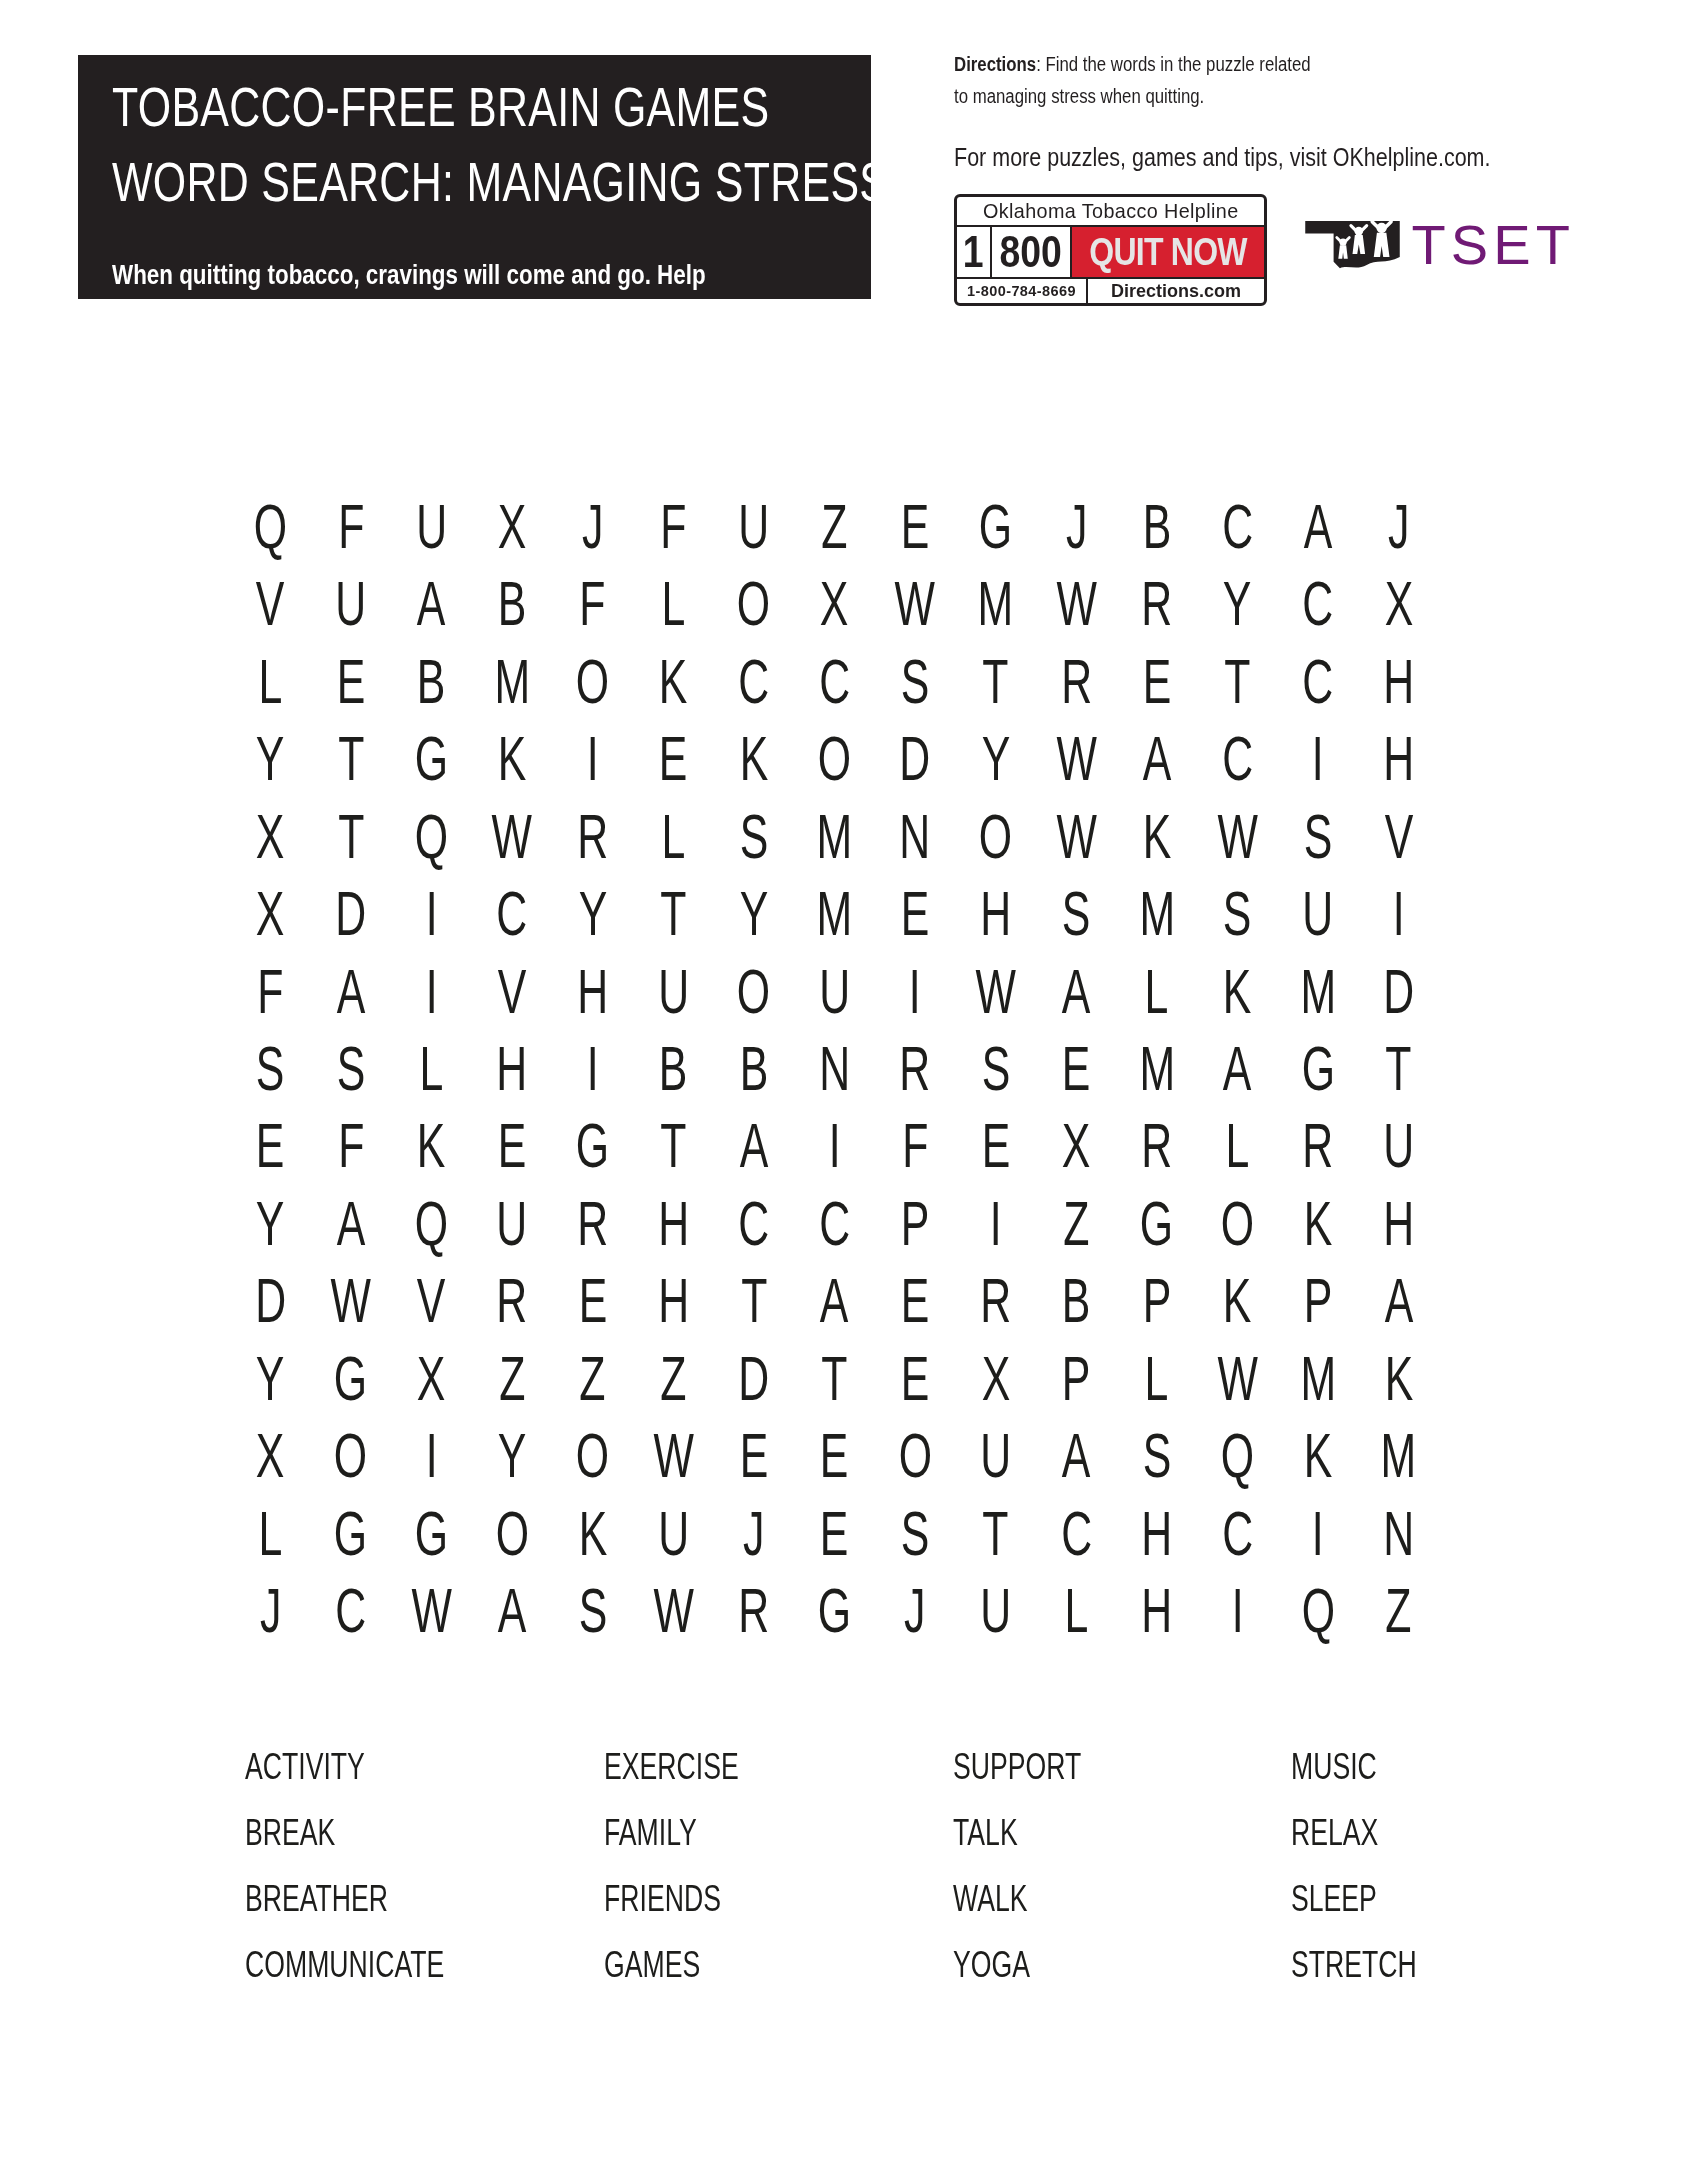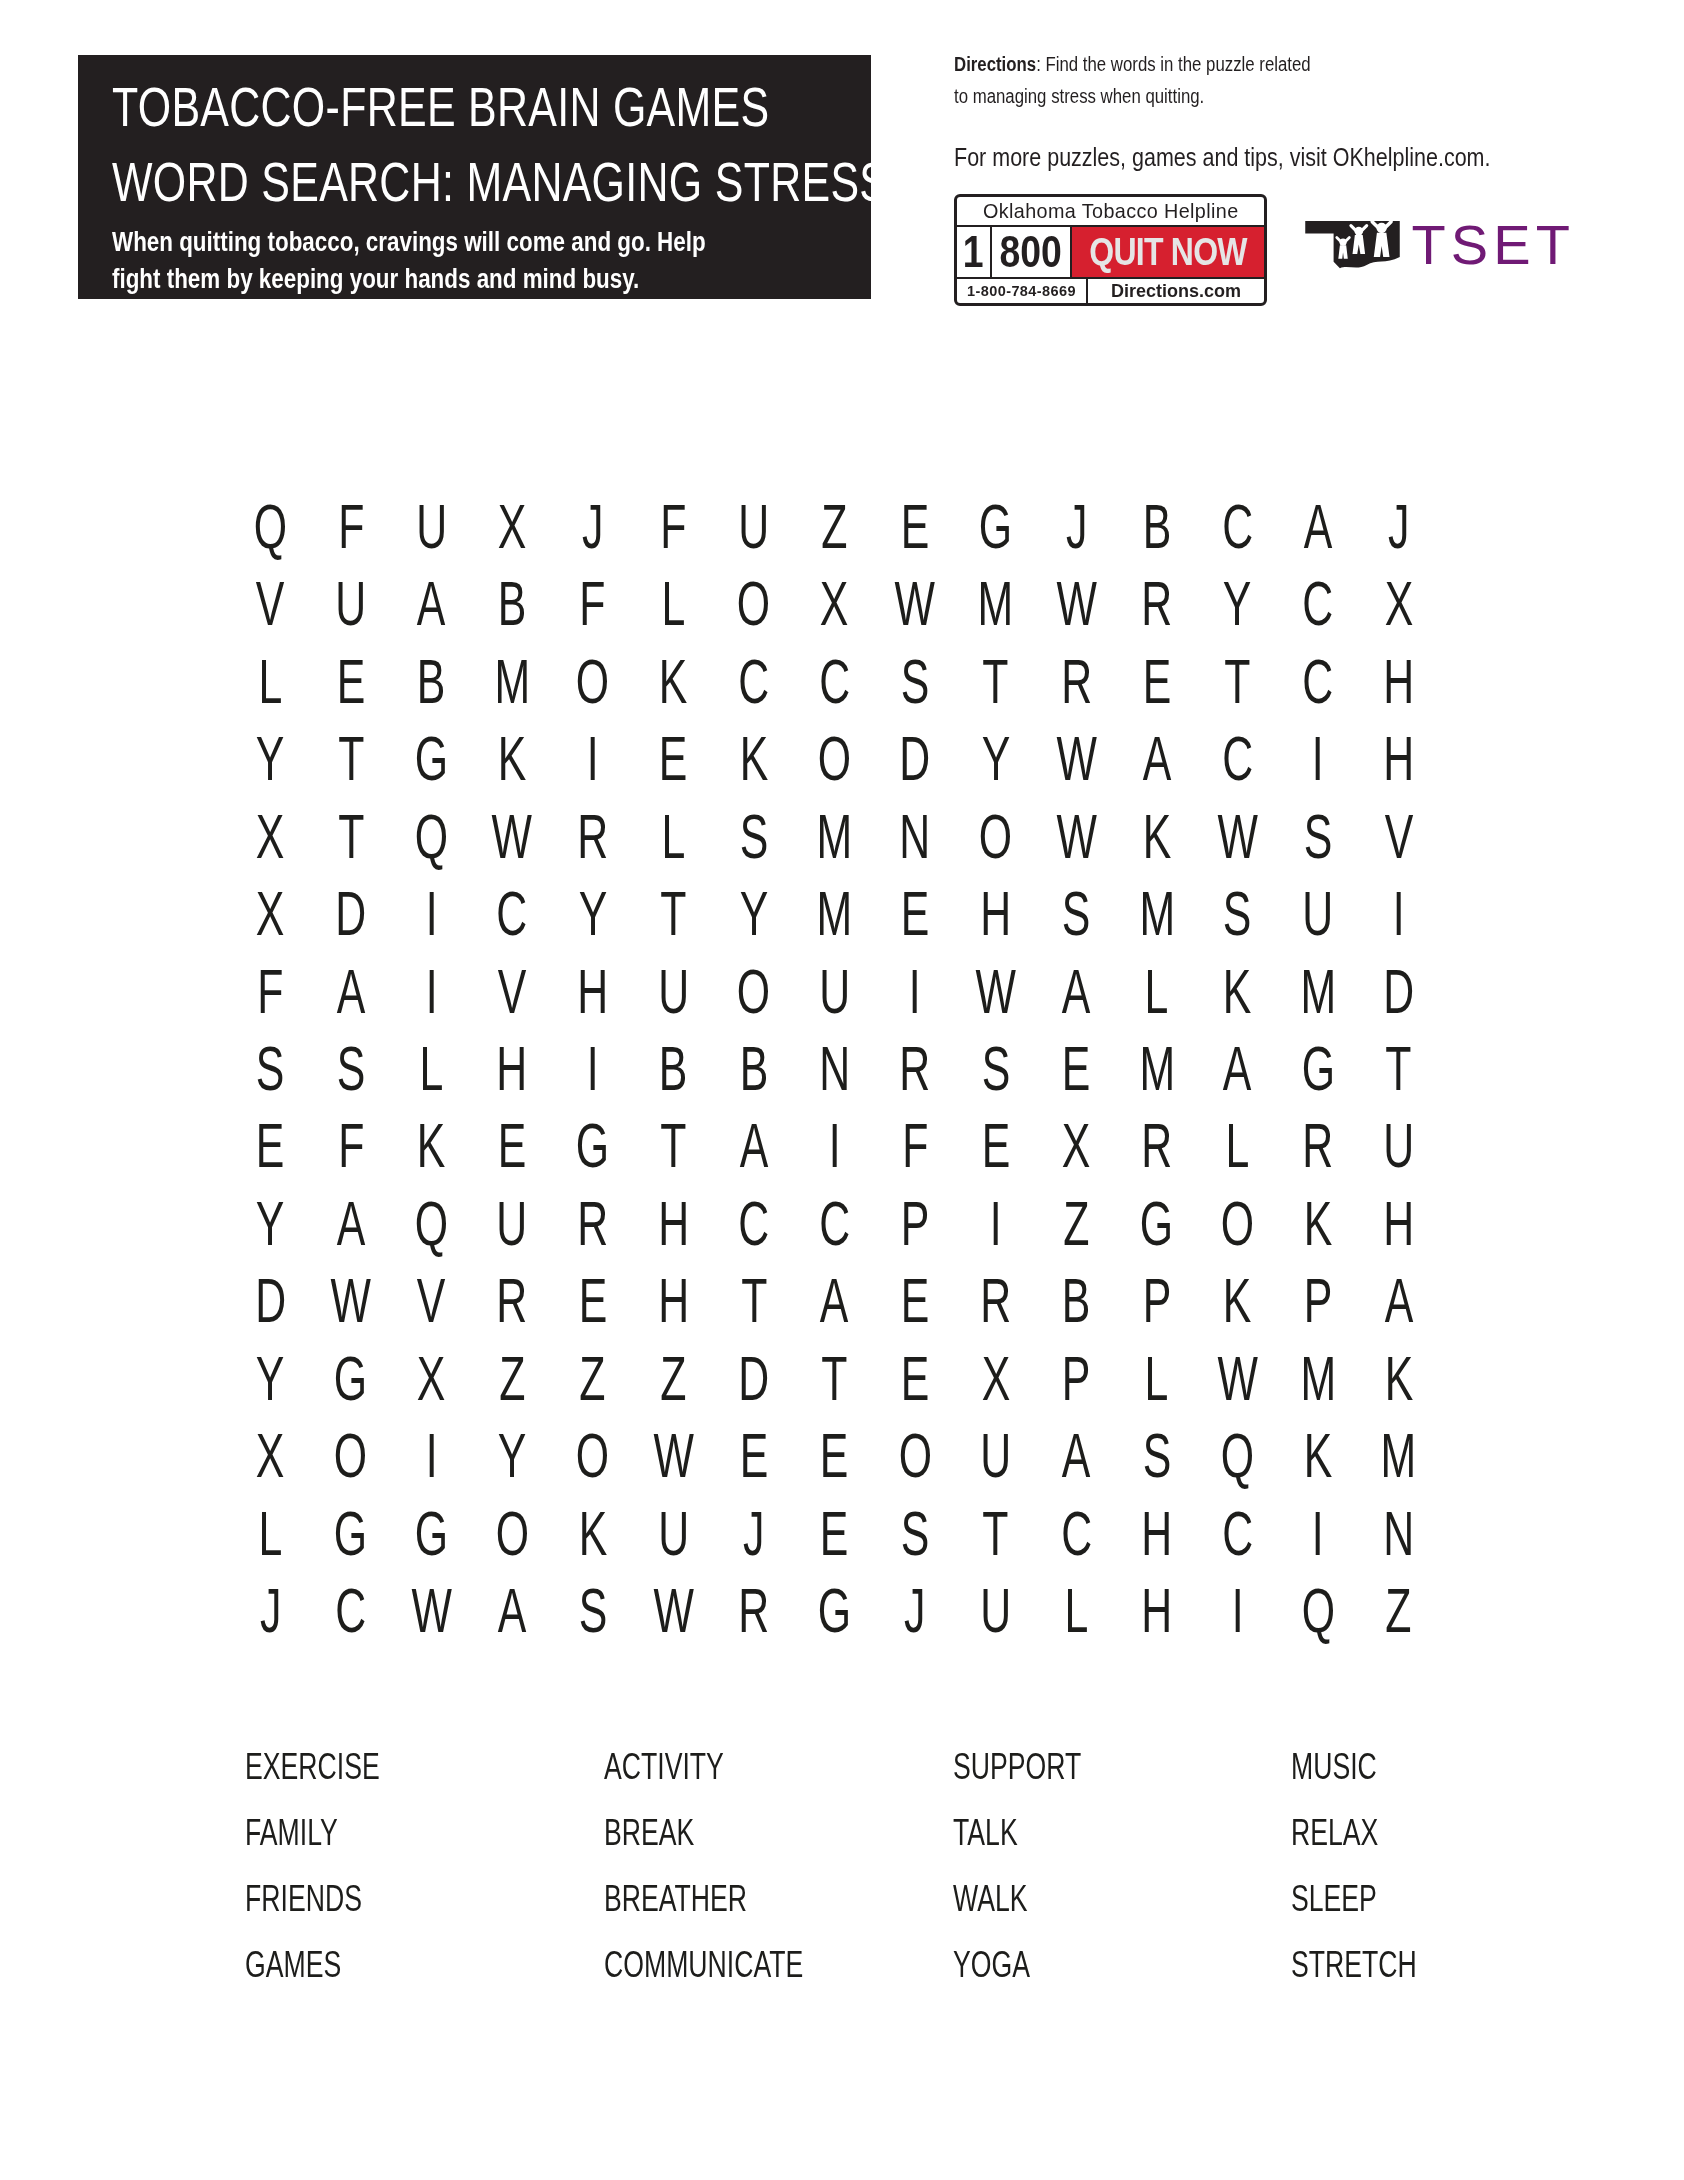--- a/index.html
+++ b/index.html
@@ -9,21 +9,21 @@
   }
 
   
   .banner {
     position:absolute; left:78px; top:55px; width:793px; height:244px;
     background:var(--banner-bg,#231f20); color:#ffffff; box-sizing:border-box;
     padding:15.3px 0 0 34px;
   }
   .title { font-size:55px; font-weight:400; line-height:1.36; letter-spacing:0.4px; }
   .title-line { display:block; transform:scaleX(0.78); transform-origin:0 50%; white-space:nowrap; }
-  .subtitle { margin-top:3px; font-size:28px; font-weight:700; line-height:1.33; }
+  .subtitle { margin-top:36px; font-size:28px; font-weight:700; line-height:1.33; }
   .sub-line { display:block; transform:scaleX(0.80); transform-origin:0 50%; white-space:nowrap; }
 
   
   .directions { position:absolute; left:954px; top:48px; font-size:20px; line-height:1.6; }
   .dir-line { display:block; transform:scaleX(0.84); transform-origin:0 50%; white-space:nowrap; }
   .bold { font-weight:700; }
   .more-line {
     position:absolute; left:954px; top:143px; font-size:25.6px;
     transform:scaleX(0.84); transform-origin:0 50%; white-space:nowrap;
   }
@@ -806,30 +806,30 @@
       <div class="cell">
         <span>Q</span>
       </div>
       <div class="cell">
         <span>Z</span>
       </div>
     </div>
 
   <div class="words">
       <div class="word-col">
+        <div class="word">ACTIVITY</div>
+        <div class="word">BREAK</div>
+        <div class="word">BREATHER</div>
+        <div class="word">COMMUNICATE</div>
+      </div>
+      <div class="word-col">
         <div class="word">EXERCISE</div>
         <div class="word">FAMILY</div>
         <div class="word">FRIENDS</div>
         <div class="word">GAMES</div>
-      </div>
-      <div class="word-col">
-        <div class="word">ACTIVITY</div>
-        <div class="word">BREAK</div>
-        <div class="word">BREATHER</div>
-        <div class="word">COMMUNICATE</div>
       </div>
       <div class="word-col">
         <div class="word">SUPPORT</div>
         <div class="word">TALK</div>
         <div class="word">WALK</div>
         <div class="word">YOGA</div>
       </div>
       <div class="word-col">
         <div class="word">MUSIC</div>
         <div class="word">RELAX</div>

